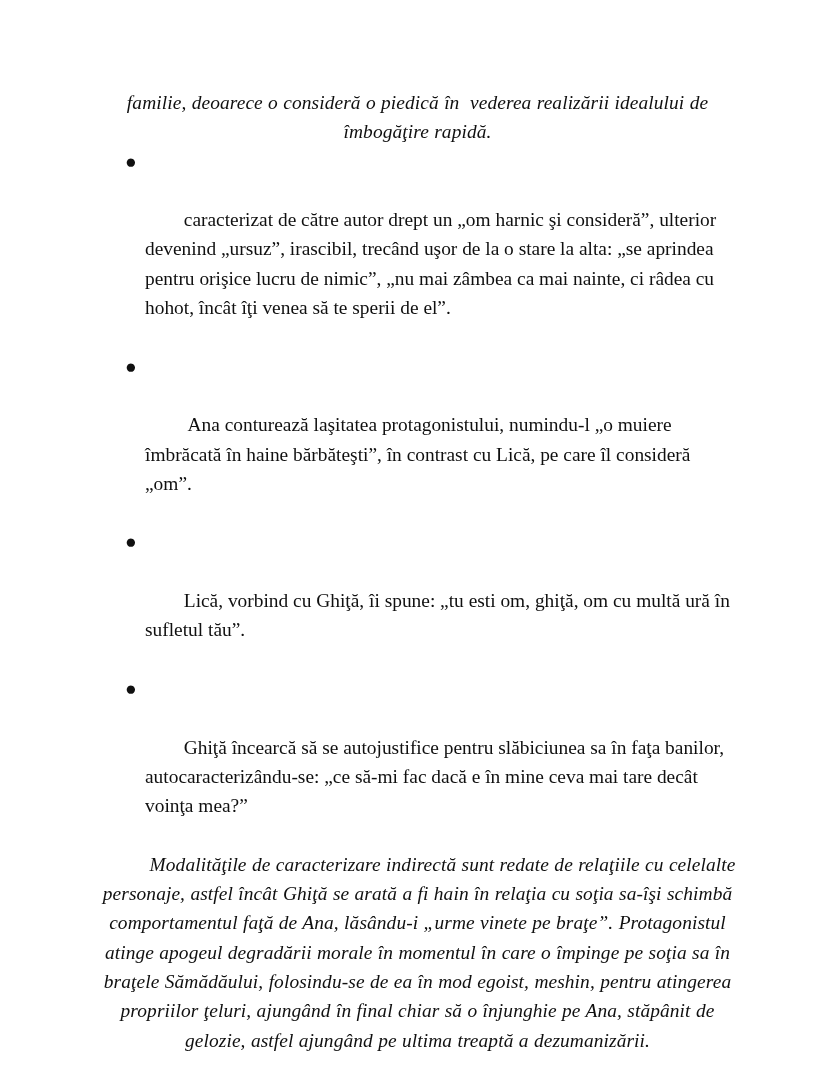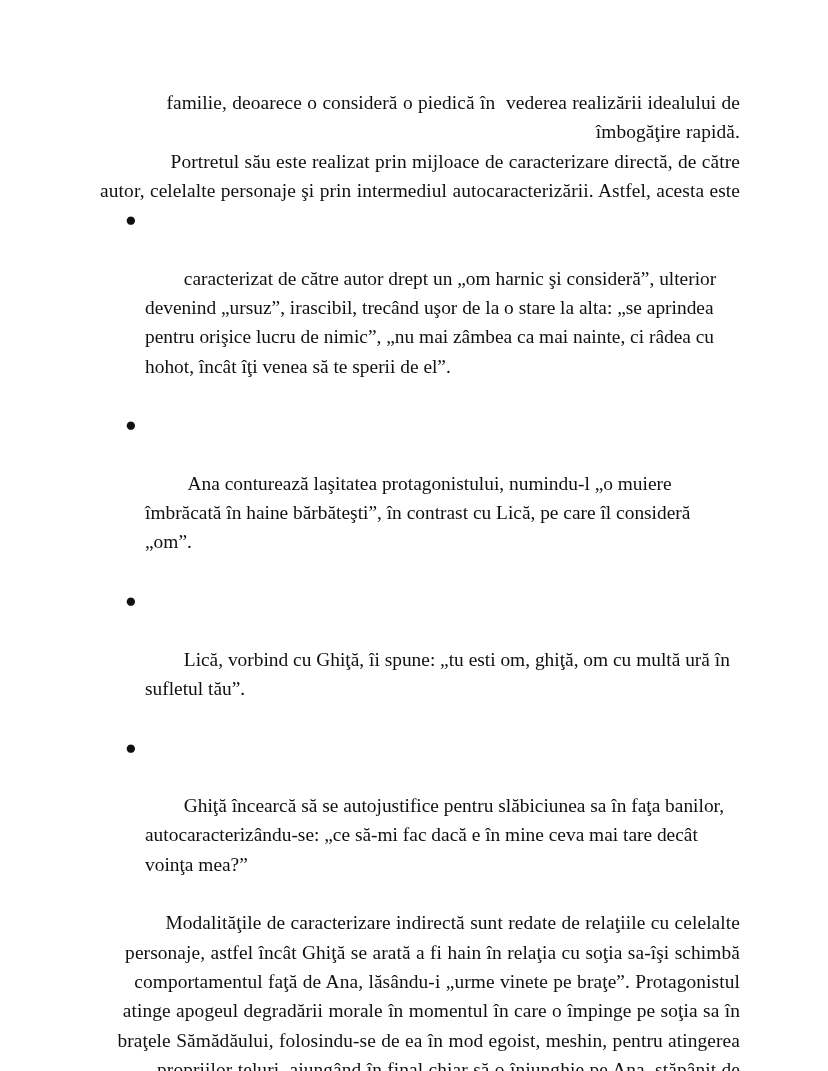--- a/index.html
+++ b/index.html
@@ -29,24 +29,25 @@
     left: 95px;
     top: 88px;
     width: 645px;
   }
 
   .para {
     font-size: 19.4px;
     line-height: 29.3px;
     color: #101010;
     margin: 0;
-    text-align: right;
+    text-align: center;
     letter-spacing: 0.005em;
     white-space: pre-wrap;
     word-spacing: 0.02em;
+    font-style: italic;
   }
 
   .para.indent {
     text-indent: 50px;
   }
 
   .bullet-list {
     list-style: none;
     margin: 0;
     padding: 0;
@@ -73,21 +74,20 @@
   }
 </style>
 </head>
 <body>
 
 <div id="page">
   <div id="doc-body">
 
     <p class="para">familie, deoarece o consideră o piedică în  vederea realizării idealului de îmbogăţire rapidă.</p>
 
-    <p class="para indent">Portretul său este realizat prin mijloace de caracterizare directă, de către autor, celelalte personaje şi prin intermediul autocaracterizării. Astfel, acesta este</p>
 
     <ul class="bullet-list">
       <li class="bullet-item">
         <span class="dot">●</span>
         <span>caracterizat de către autor drept un „om harnic şi consideră”, ulterior devenind „ursuz”, irascibil, trecând uşor de la o stare la alta: „se aprindea pentru orişice lucru de nimic”, „nu mai zâmbea ca mai nainte, ci râdea cu hohot, încât îţi venea să te sperii de el”.</span>
       </li>
       <li class="bullet-item">
         <span class="dot">●</span>
         <span> Ana conturează laşitatea protagonistului, numindu-l „o muiere îmbrăcată în haine bărbăteşti”, în contrast cu Lică, pe care îl consideră „om”.</span>
       </li>

